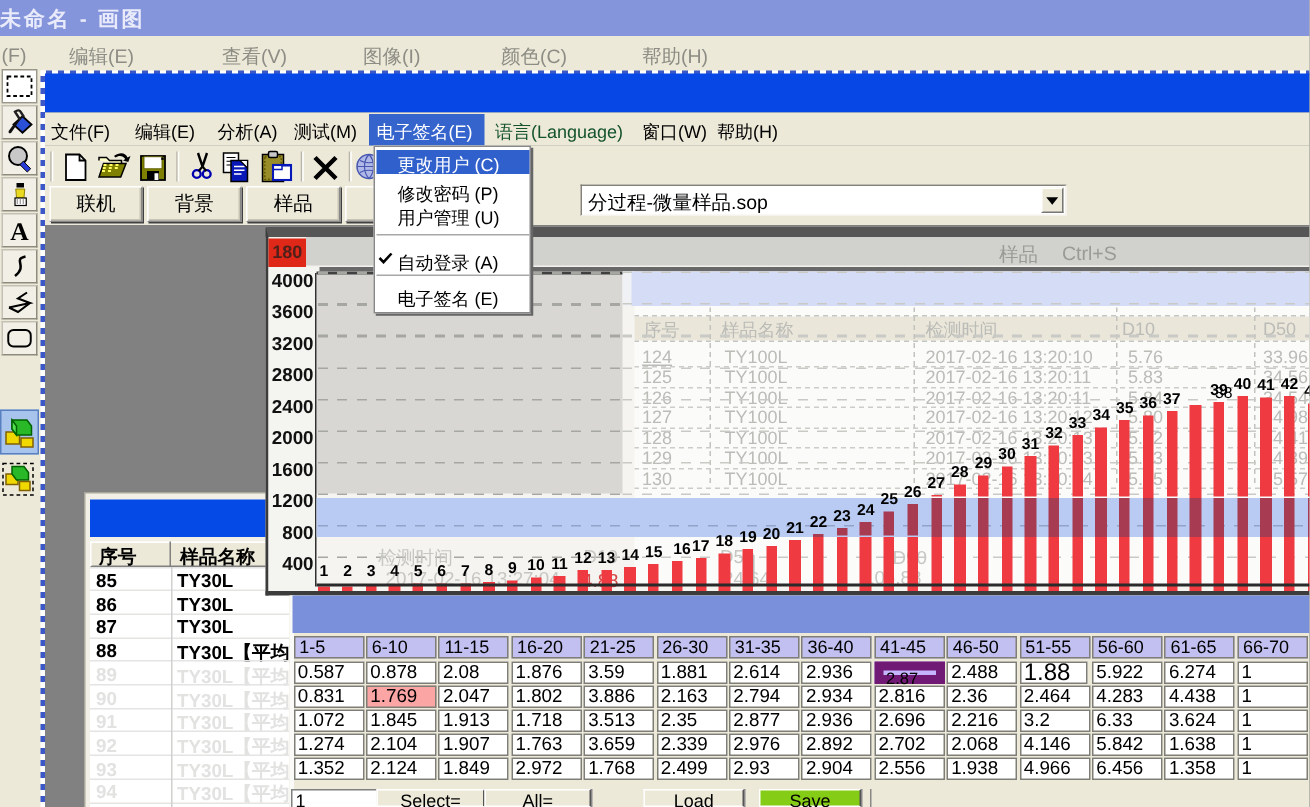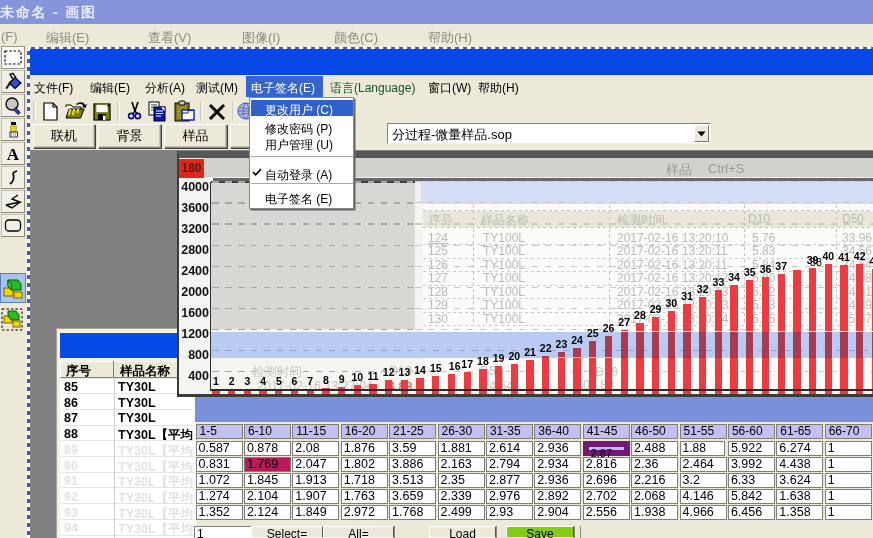--- a/index.html
+++ b/index.html
@@ -438,36 +438,36 @@
 <div class="a" style="left:195.5px;top:440.5px;width:47px;height:15.2px;background:#fff;border:1px solid #7e7e76;font-size:12.5px;color:#000;line-height:13px;padding-left:2px;z-index:9;">0.587</div>
 <div class="a" style="left:243.9px;top:440.5px;width:47px;height:15.2px;background:#fff;border:1px solid #7e7e76;font-size:12.5px;color:#000;line-height:13px;padding-left:2px;z-index:9;">0.878</div>
 <div class="a" style="left:292.3px;top:440.5px;width:47px;height:15.2px;background:#fff;border:1px solid #7e7e76;font-size:12.5px;color:#000;line-height:13px;padding-left:2px;z-index:9;">2.08</div>
 <div class="a" style="left:340.7px;top:440.5px;width:47px;height:15.2px;background:#fff;border:1px solid #7e7e76;font-size:12.5px;color:#000;line-height:13px;padding-left:2px;z-index:9;">1.876</div>
 <div class="a" style="left:389.1px;top:440.5px;width:47px;height:15.2px;background:#fff;border:1px solid #7e7e76;font-size:12.5px;color:#000;line-height:13px;padding-left:2px;z-index:9;">3.59</div>
 <div class="a" style="left:437.5px;top:440.5px;width:47px;height:15.2px;background:#fff;border:1px solid #7e7e76;font-size:12.5px;color:#000;line-height:13px;padding-left:2px;z-index:9;">1.881</div>
 <div class="a" style="left:485.9px;top:440.5px;width:47px;height:15.2px;background:#fff;border:1px solid #7e7e76;font-size:12.5px;color:#000;line-height:13px;padding-left:2px;z-index:9;">2.614</div>
 <div class="a" style="left:534.3px;top:440.5px;width:47px;height:15.2px;background:#fff;border:1px solid #7e7e76;font-size:12.5px;color:#000;line-height:13px;padding-left:2px;z-index:9;">2.936</div>
 <div class="a" style="left:582.7px;top:440.5px;width:47px;height:15.2px;background:#c4b5fd;border:6px solid #701a75;font-size:11px;color:#000;line-height:13px;padding-left:2px;z-index:9;">2.87</div>
 <div class="a" style="left:631.1px;top:440.5px;width:47px;height:15.2px;background:#fff;border:1px solid #7e7e76;font-size:12.5px;color:#000;line-height:13px;padding-left:2px;z-index:9;">2.488</div>
-<div class="a" style="left:679.5px;top:440.5px;width:45px;height:15.2px;background:#fff;border:1px solid #7e7e76;font-size:12px;color:#000;line-height:13px;padding-left:2px;z-index:9;">1.88</div>
+<div class="a" style="left:679.5px;top:440.5px;width:45px;height:15.2px;background:#fff;border:1px solid #7e7e76;font-size:16px;color:#000;line-height:13px;padding-left:2px;z-index:9;">1.88</div>
 <div class="a" style="left:727.9px;top:440.5px;width:47px;height:15.2px;background:#fff;border:1px solid #7e7e76;font-size:12.5px;color:#000;line-height:13px;padding-left:2px;z-index:9;">5.922</div>
 <div class="a" style="left:776.3px;top:440.5px;width:47px;height:15.2px;background:#fff;border:1px solid #7e7e76;font-size:12.5px;color:#000;line-height:13px;padding-left:2px;z-index:9;">6.274</div>
 <div class="a" style="left:824.7px;top:440.5px;width:47px;height:15.2px;background:#fff;border:1px solid #7e7e76;font-size:12.5px;color:#000;line-height:13px;padding-left:2px;z-index:9;">1</div>
 <div class="a" style="left:195.5px;top:456.7px;width:47px;height:15.2px;background:#fff;border:1px solid #7e7e76;font-size:12.5px;color:#000;line-height:13px;padding-left:2px;z-index:9;">0.831</div>
-<div class="a" style="left:243.9px;top:456.7px;width:47px;height:15.2px;background:#be185d;border:1px solid #7e7e76;font-size:12.5px;color:#000;line-height:13px;padding-left:2px;z-index:9;">1.769</div>
+<div class="a" style="left:243.9px;top:456.7px;width:47px;height:15.2px;background:#fca5a5;border:1px solid #7e7e76;font-size:12.5px;color:#000;line-height:13px;padding-left:2px;z-index:9;">1.769</div>
 <div class="a" style="left:292.3px;top:456.7px;width:47px;height:15.2px;background:#fff;border:1px solid #7e7e76;font-size:12.5px;color:#000;line-height:13px;padding-left:2px;z-index:9;">2.047</div>
 <div class="a" style="left:340.7px;top:456.7px;width:47px;height:15.2px;background:#fff;border:1px solid #7e7e76;font-size:12.5px;color:#000;line-height:13px;padding-left:2px;z-index:9;">1.802</div>
 <div class="a" style="left:389.1px;top:456.7px;width:47px;height:15.2px;background:#fff;border:1px solid #7e7e76;font-size:12.5px;color:#000;line-height:13px;padding-left:2px;z-index:9;">3.886</div>
 <div class="a" style="left:437.5px;top:456.7px;width:47px;height:15.2px;background:#fff;border:1px solid #7e7e76;font-size:12.5px;color:#000;line-height:13px;padding-left:2px;z-index:9;">2.163</div>
 <div class="a" style="left:485.9px;top:456.7px;width:47px;height:15.2px;background:#fff;border:1px solid #7e7e76;font-size:12.5px;color:#000;line-height:13px;padding-left:2px;z-index:9;">2.794</div>
 <div class="a" style="left:534.3px;top:456.7px;width:47px;height:15.2px;background:#fff;border:1px solid #7e7e76;font-size:12.5px;color:#000;line-height:13px;padding-left:2px;z-index:9;">2.934</div>
 <div class="a" style="left:582.7px;top:456.7px;width:47px;height:15.2px;background:#fff;border:1px solid #7e7e76;font-size:12.5px;color:#000;line-height:13px;padding-left:2px;z-index:9;">2.816</div>
 <div class="a" style="left:631.1px;top:456.7px;width:47px;height:15.2px;background:#fff;border:1px solid #7e7e76;font-size:12.5px;color:#000;line-height:13px;padding-left:2px;z-index:9;">2.36</div>
 <div class="a" style="left:679.5px;top:456.7px;width:47px;height:15.2px;background:#fff;border:1px solid #7e7e76;font-size:12.5px;color:#000;line-height:13px;padding-left:2px;z-index:9;">2.464</div>
-<div class="a" style="left:727.9px;top:456.7px;width:47px;height:15.2px;background:#fff;border:1px solid #7e7e76;font-size:12.5px;color:#000;line-height:13px;padding-left:2px;z-index:9;">3.992</div>
+<div class="a" style="left:727.9px;top:456.7px;width:47px;height:15.2px;background:#fff;border:1px solid #7e7e76;font-size:12.5px;color:#000;line-height:13px;padding-left:2px;z-index:9;">4.283</div>
 <div class="a" style="left:776.3px;top:456.7px;width:47px;height:15.2px;background:#fff;border:1px solid #7e7e76;font-size:12.5px;color:#000;line-height:13px;padding-left:2px;z-index:9;">4.438</div>
 <div class="a" style="left:824.7px;top:456.7px;width:47px;height:15.2px;background:#fff;border:1px solid #7e7e76;font-size:12.5px;color:#000;line-height:13px;padding-left:2px;z-index:9;">1</div>
 <div class="a" style="left:195.5px;top:472.9px;width:47px;height:15.2px;background:#fff;border:1px solid #7e7e76;font-size:12.5px;color:#000;line-height:13px;padding-left:2px;z-index:9;">1.072</div>
 <div class="a" style="left:243.9px;top:472.9px;width:47px;height:15.2px;background:#fff;border:1px solid #7e7e76;font-size:12.5px;color:#000;line-height:13px;padding-left:2px;z-index:9;">1.845</div>
 <div class="a" style="left:292.3px;top:472.9px;width:47px;height:15.2px;background:#fff;border:1px solid #7e7e76;font-size:12.5px;color:#000;line-height:13px;padding-left:2px;z-index:9;">1.913</div>
 <div class="a" style="left:340.7px;top:472.9px;width:47px;height:15.2px;background:#fff;border:1px solid #7e7e76;font-size:12.5px;color:#000;line-height:13px;padding-left:2px;z-index:9;">1.718</div>
 <div class="a" style="left:389.1px;top:472.9px;width:47px;height:15.2px;background:#fff;border:1px solid #7e7e76;font-size:12.5px;color:#000;line-height:13px;padding-left:2px;z-index:9;">3.513</div>
 <div class="a" style="left:437.5px;top:472.9px;width:47px;height:15.2px;background:#fff;border:1px solid #7e7e76;font-size:12.5px;color:#000;line-height:13px;padding-left:2px;z-index:9;">2.35</div>
 <div class="a" style="left:485.9px;top:472.9px;width:47px;height:15.2px;background:#fff;border:1px solid #7e7e76;font-size:12.5px;color:#000;line-height:13px;padding-left:2px;z-index:9;">2.877</div>
 <div class="a" style="left:534.3px;top:472.9px;width:47px;height:15.2px;background:#fff;border:1px solid #7e7e76;font-size:12.5px;color:#000;line-height:13px;padding-left:2px;z-index:9;">2.936</div>

